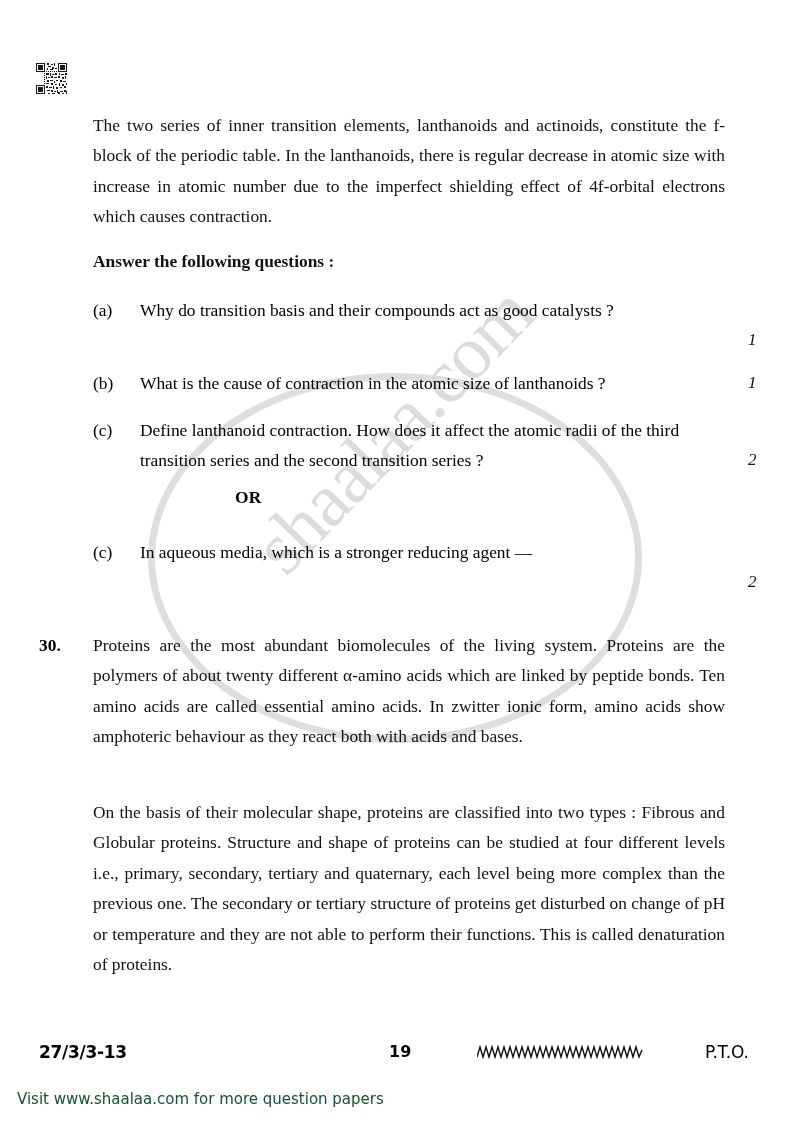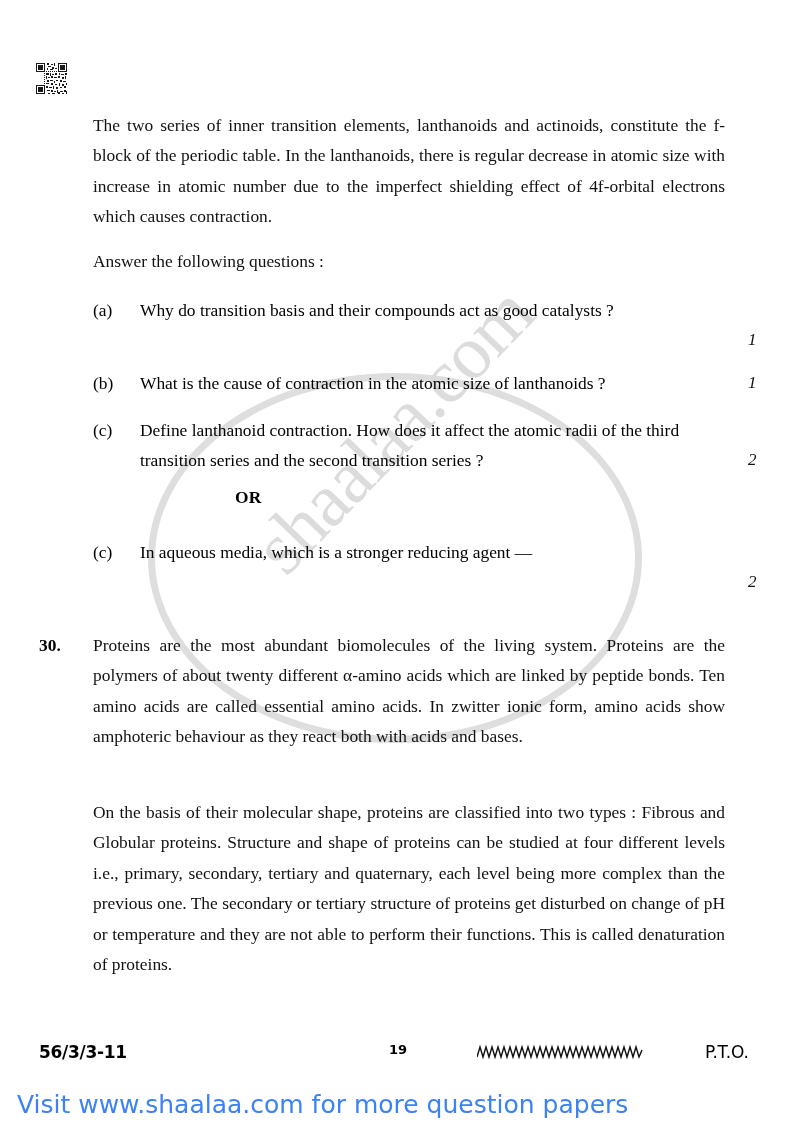--- a/index.html
+++ b/index.html
@@ -136,21 +136,21 @@
     font-weight: bold;
     font-size: 17px;
     letter-spacing: -0.3px;
   }
   #footer-page {
     position: absolute;
     left: 389px;
     top: 1042px;
     font-family: "DejaVu Sans", "Liberation Sans", sans-serif;
     font-weight: bold;
-    font-size: 13px;
+    font-size: 16px;
     text-align: center;
   }
   #footer-zigzag {
     position: absolute;
     left: 477px;
     top: 1041px;
     width: 166px;
     height: 20px;
   }
   #footer-pto {
@@ -160,22 +160,22 @@
     font-family: "DejaVu Sans", "Liberation Sans", sans-serif;
     font-weight: normal;
     font-size: 17px;
     letter-spacing: -0.2px;
   }
   #bottom-note {
     position: absolute;
     left: 17px;
     top: 1090px;
     font-family: "DejaVu Sans", "Liberation Sans", sans-serif;
-    font-size: 25px;
-    color: #3b82f6;
+    font-size: 15px;
+    color: #14532d;
   }
 </style>
 </head>
 <body>
 
 <div id="watermark-layer">
   <div id="watermark-circle"></div>
   <div id="watermark-text">shaalaa.com</div>
 </div>
 
@@ -265,21 +265,21 @@
       <rect x="13" y="31" width="2" height="1"></rect>
         <rect x="17" y="31" width="3" height="1"></rect>
       <rect x="23" y="30" width="2" height="2"></rect>
         <rect x="27" y="31" width="2" height="1"></rect>
       <rect x="31" y="29" width="1" height="3"></rect>
     </g>
   </svg>
 
   <div class="block-p" style="top:110px;">The two series of inner transition elements, lanthanoids and actinoids, constitute the f-block of the periodic table. In the lanthanoids, there is regular decrease in atomic size with increase in atomic number due to the imperfect shielding effect of 4f-orbital electrons which causes contraction.</div>
 
-  <div class="block-p noindent" style="top:246px;">Answer the following questions :</div>
+  <div class="block-p noindent" style="top:246px;font-weight:bold;">Answer the following questions :</div>
 
   <div class="qlabel" style="top:295px;">(a)</div>
   <div class="qbody" style="top:295px;">Why do transition basis and their compounds act as good catalysts ?</div>
   <div class="marks" style="top:325px;">1</div>
 
   <div class="qlabel" style="top:368px;">(b)</div>
   <div class="qbody nojust" style="top:368px;">What is the cause of contraction in the atomic size of lanthanoids ?</div>
   <div class="marks" style="top:368px;">1</div>
 
   <div class="qlabel" style="top:415px;">(c)</div>
@@ -291,21 +291,21 @@
   <div class="qlabel" style="top:537px;">(c)</div>
   <div class="qbody" style="top:537px;">
     <span>In aqueous media, which is a stronger reducing agent —</span>
   </div>
   <div class="marks" style="top:567px;">2</div>
 
   <div class="qnum" style="top:630px;">30.</div>
   <div class="block-p" style="top:630px;">Proteins are the most abundant biomolecules of the living system. Proteins are the polymers of about twenty different α-amino acids which are linked by peptide bonds. Ten amino acids are called essential amino acids. In zwitter ionic form, amino acids show amphoteric behaviour as they react both with acids and bases.</div>
   <div class="block-p" style="top:797px;">On the basis of their molecular shape, proteins are classified into two types : Fibrous and Globular proteins. Structure and shape of proteins can be studied at four different levels i.e., primary, secondary, tertiary and quaternary, each level being more complex than the previous one. The secondary or tertiary structure of proteins get disturbed on change of pH or temperature and they are not able to perform their functions. This is called denaturation of proteins.</div>
 
-  <div id="footer-code">56/3/3-11</div>
+  <div id="footer-code">27/3/3-13</div>
   <div id="footer-page">19</div>
   <svg id="footer-zigzag" viewBox="0 0 166 20" preserveAspectRatio="none">
     <polyline points="0,16 3,6 6,16 9,6 12,16 15,6 18,16 21,6 24,16 27,6 30,16 33,6 36,16 39,6 42,16 45,6 48,16 51,6 54,16 57,6 60,16 63,6 66,16 69,6 72,16 75,6 78,16 81,6 84,16 87,6 90,16 93,6 96,16 99,6 102,16 105,6 108,16 111,6 114,16 117,6 120,16 123,6 126,16 129,6 132,16 135,6 138,16 141,6 144,16 147,6 150,16 153,6 156,16 159,6 162,16 165,9" fill="none" stroke="#111111" stroke-width="1.4"></polyline>
   </svg>
   <div id="footer-pto">P.T.O.</div>
 
   <div id="bottom-note">Visit www.shaalaa.com for more question papers</div>
 
 </div>
 

